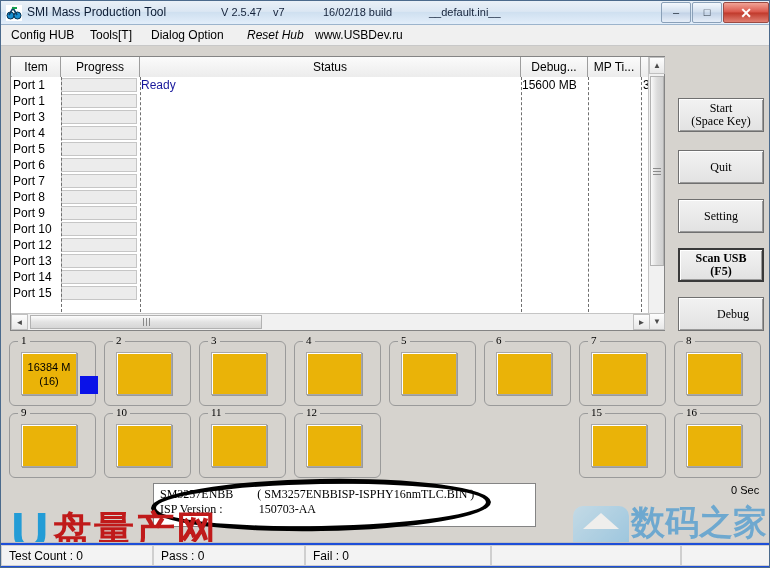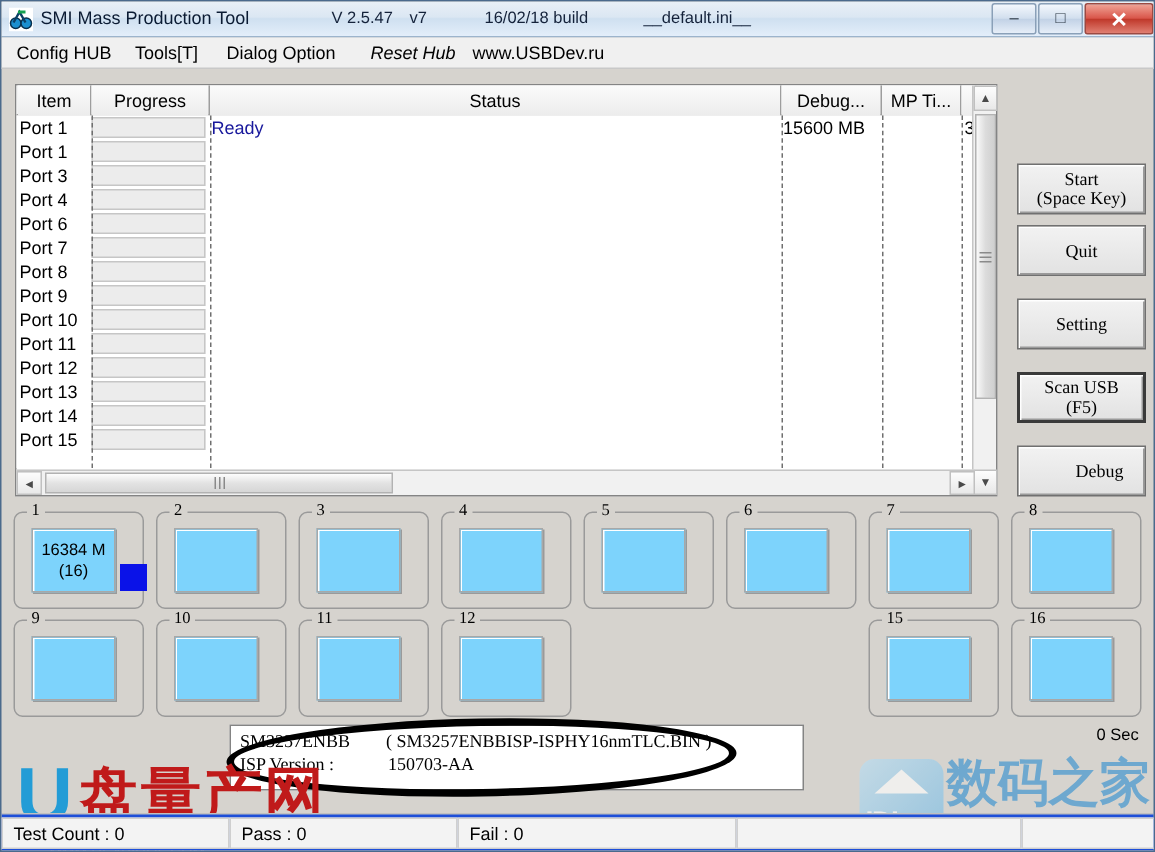--- a/index.html
+++ b/index.html
@@ -222,42 +222,42 @@
     border: 1px solid #707070;
     box-shadow: inset 1px 1px 0 #ffffff, inset -1px -1px 0 #9a9a9a;
     box-sizing: border-box;
     font-family: "Liberation Serif", serif;
     font-size: 12px; color: #000;
     display: flex; flex-direction: column;
     align-items: center; justify-content: center;
     line-height: 13px;
     cursor: default;
   }
-  .sidebtn.focus { border: 2px solid #3a3a3a; }
+  .sidebtn.focus { border: 2px solid #3a3a3a; font-weight: bold; }
 
   
   .portgrid { position: absolute; left: 8px; top: 336px; width: 756px; height: 140px; }
   .pbox {
     position: absolute;
     width: 87px; height: 65px;
     border: 1px solid #9a9a9a;
     border-radius: 6px;
     box-sizing: border-box;
   }
   .plabel {
     position: absolute; left: 8px; top: -8px;
     background: #d6d3ce;
     padding: 0 3px;
     font-size: 11px; color: #000;
     font-family: "Liberation Serif", serif;
   }
   .ppanel {
     position: absolute; left: 11px; top: 10px;
     width: 56px; height: 43px;
-    background: #7dd3fc;
+    background: #eab308;
     border: 1px solid #a8a8a8;
     box-shadow: inset 1px 1px 0 #ffffff, 1px 1px 0 #9a9a9a;
     box-sizing: border-box;
     font-size: 11px; color: #000;
     display: flex; flex-direction: column;
     align-items: center; justify-content: center;
     line-height: 14px;
   }
   .pled {
     position: absolute; left: 70px; top: 34px;
@@ -468,20 +468,28 @@
         </div>
         <div class="row">
           <div class="cell-item">Port 4</div>
           <div class="cell-prog"></div>
           <div class="cell-status"></div>
           <div class="cell-cap"></div>
           <div class="cell-mp"></div>
           <div class="cell-x"></div>
         </div>
         <div class="row">
+          <div class="cell-item">Port 5</div>
+          <div class="cell-prog"></div>
+          <div class="cell-status"></div>
+          <div class="cell-cap"></div>
+          <div class="cell-mp"></div>
+          <div class="cell-x"></div>
+        </div>
+        <div class="row">
           <div class="cell-item">Port 6</div>
           <div class="cell-prog"></div>
           <div class="cell-status"></div>
           <div class="cell-cap"></div>
           <div class="cell-mp"></div>
           <div class="cell-x"></div>
         </div>
         <div class="row">
           <div class="cell-item">Port 7</div>
           <div class="cell-prog"></div>
@@ -501,28 +509,20 @@
         <div class="row">
           <div class="cell-item">Port 9</div>
           <div class="cell-prog"></div>
           <div class="cell-status"></div>
           <div class="cell-cap"></div>
           <div class="cell-mp"></div>
           <div class="cell-x"></div>
         </div>
         <div class="row">
           <div class="cell-item">Port 10</div>
-          <div class="cell-prog"></div>
-          <div class="cell-status"></div>
-          <div class="cell-cap"></div>
-          <div class="cell-mp"></div>
-          <div class="cell-x"></div>
-        </div>
-        <div class="row">
-          <div class="cell-item">Port 11</div>
           <div class="cell-prog"></div>
           <div class="cell-status"></div>
           <div class="cell-cap"></div>
           <div class="cell-mp"></div>
           <div class="cell-x"></div>
         </div>
         <div class="row">
           <div class="cell-item">Port 12</div>
           <div class="cell-prog"></div>
           <div class="cell-status"></div>
@@ -590,21 +590,21 @@
             <i></i>
           </span>
       </div>
       <div class="hs-arrow hs-right">
         <span>►</span>
       </div>
     </div>
   </div>
 
   <div id="sidebtns">
-      <div class="sidebtn" style="top: 108px; align-items: center;">
+      <div class="sidebtn" style="top: 97px; align-items: center;">
         <span>Start</span>
         <span>(Space Key)</span>
       </div>
       <div class="sidebtn" style="top: 149px;">
         <span>Quit</span>
       </div>
       <div class="sidebtn" style="top: 198px;">
         <span>Setting</span>
       </div>
       <div class="sidebtn focus" style="top: 247px;">

